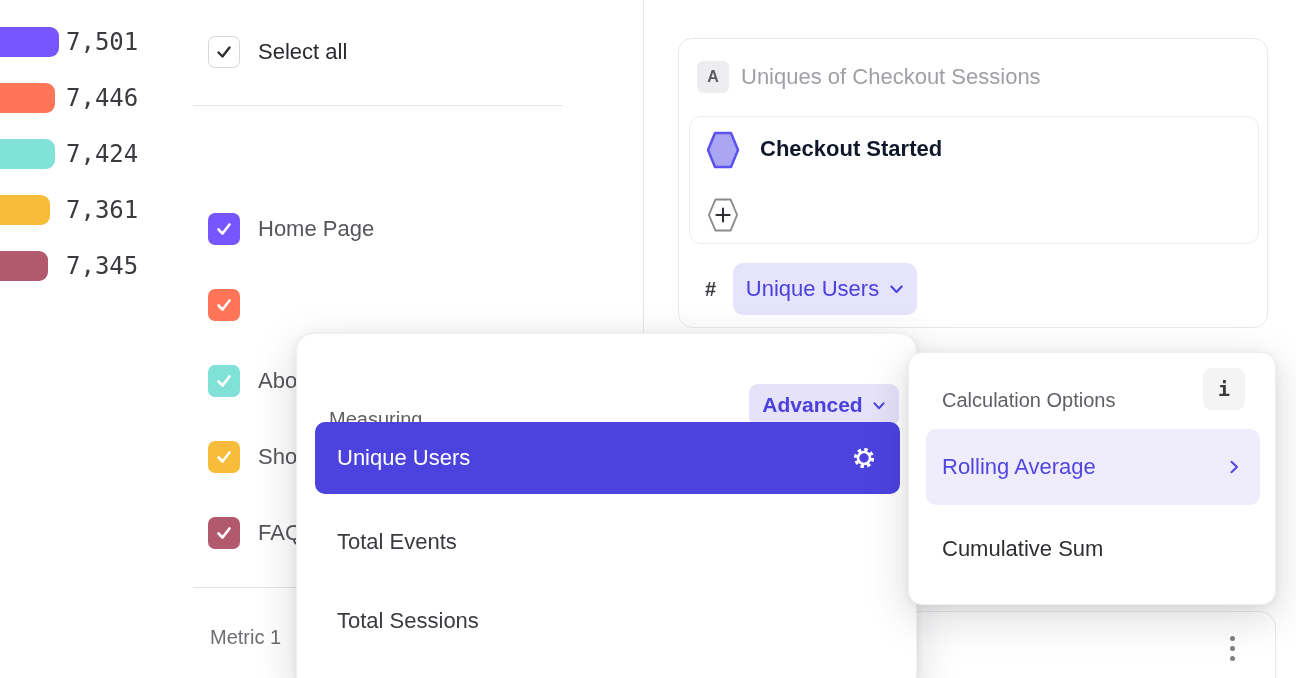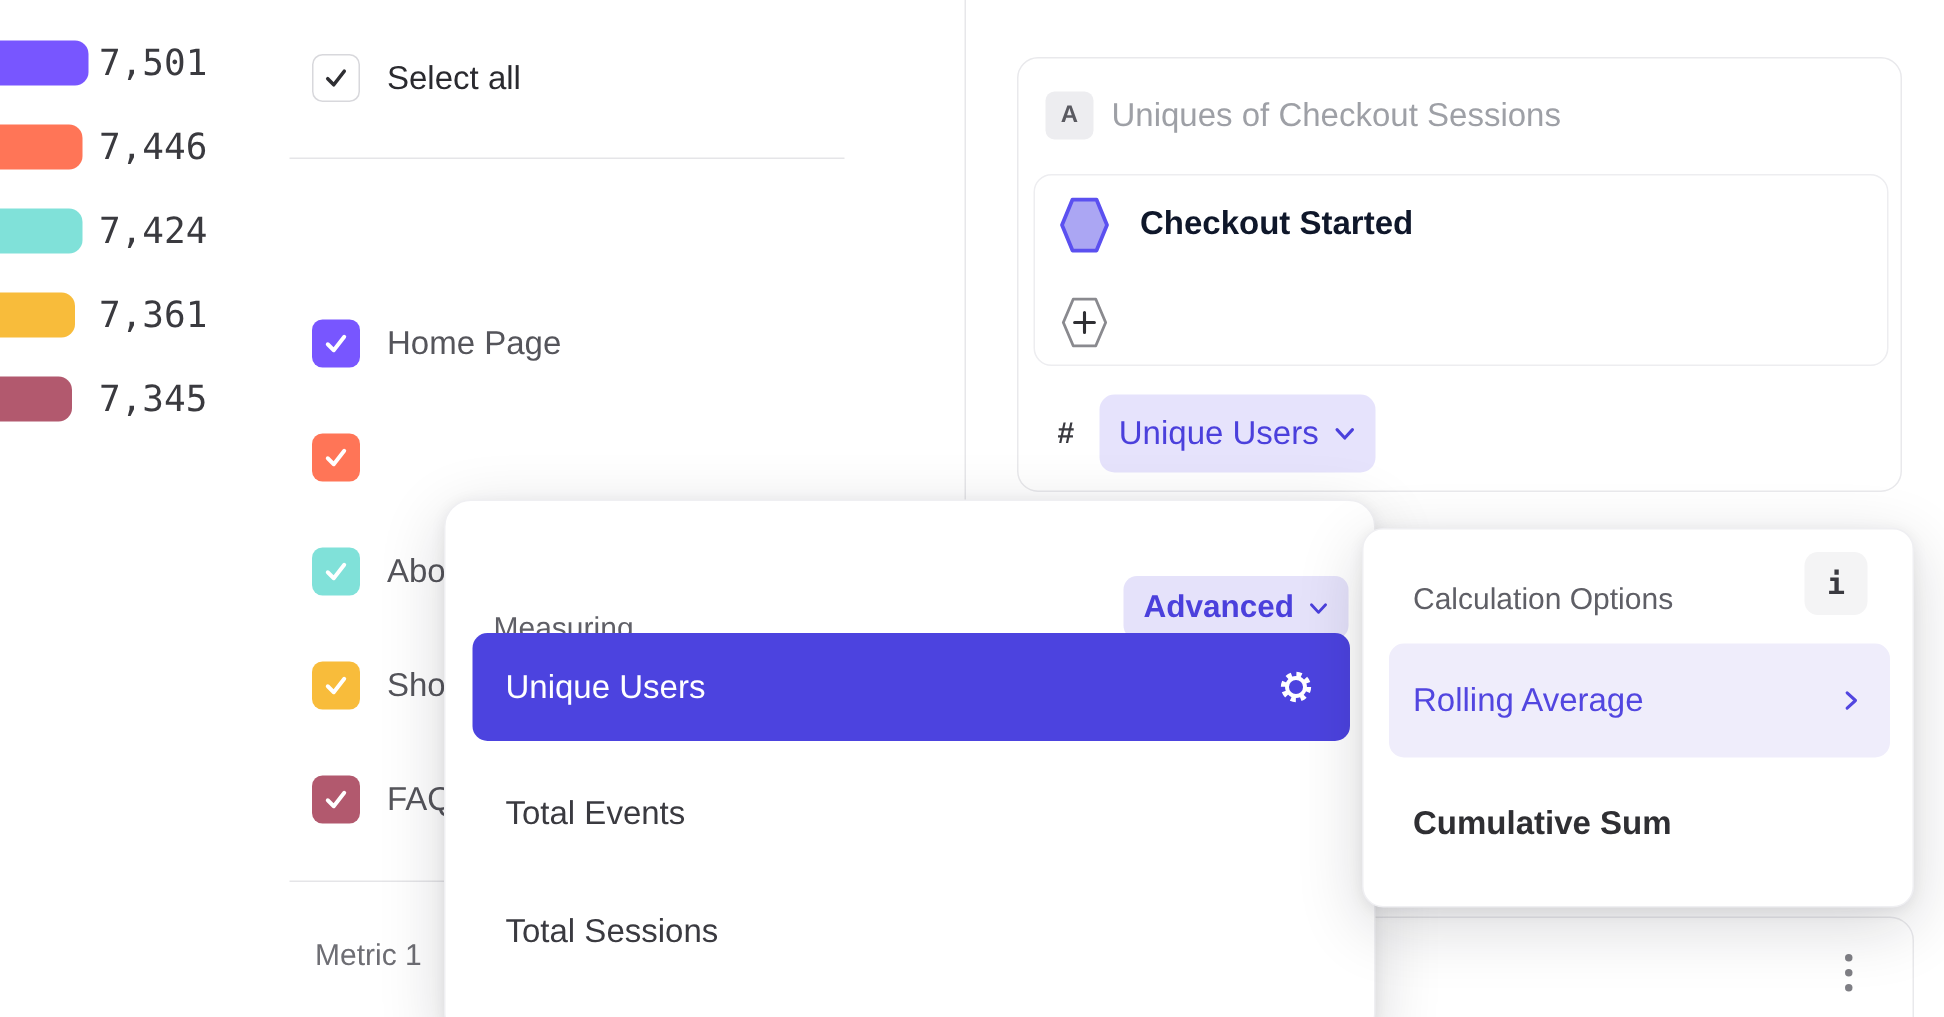--- a/index.html
+++ b/index.html
@@ -50,21 +50,21 @@
   .advanced-chip span { font-size:21px; font-weight:600; color:#4B40DC; }
 
   .menu-row { display:flex; align-items:center; font-size:22px; font-weight:500;
     color:#3A3A40; cursor:pointer; border-radius:10px; white-space:nowrap; }
   .menu-row.selected { background:#4C43DF; color:#fff; justify-content:space-between; }
 
   .calc-row { display:flex; align-items:center; justify-content:space-between;
     border-radius:10px; cursor:pointer; white-space:nowrap; }
   .calc-row.selected { background:#EFEDFB; }
   .calc-row .calc-text { font-size:22px; font-weight:500; color:#5246E0; }
-  .calc-plain { font-size:22px; font-weight:700; color:#2F2F33; cursor:pointer; white-space:nowrap; }
+  .calc-plain { font-size:22px; font-weight:400; color:#2F2F33; cursor:pointer; white-space:nowrap; }
 
   .info-chip { width:42px; height:42px; background:#F4F4F5; border-radius:9px;
     display:flex; align-items:center; justify-content:center; cursor:pointer;
     font-family:"DejaVu Sans Mono", monospace; font-size:20px; font-weight:700; color:#3A3A40; }
 
   .kebab { display:flex; flex-direction:column; align-items:center; gap:5px;
     cursor:pointer; padding:6px; }
   .kebab i { width:5px; height:5px; border-radius:50%; background:#7F7F85; display:block; }
 </style>
 </head>

